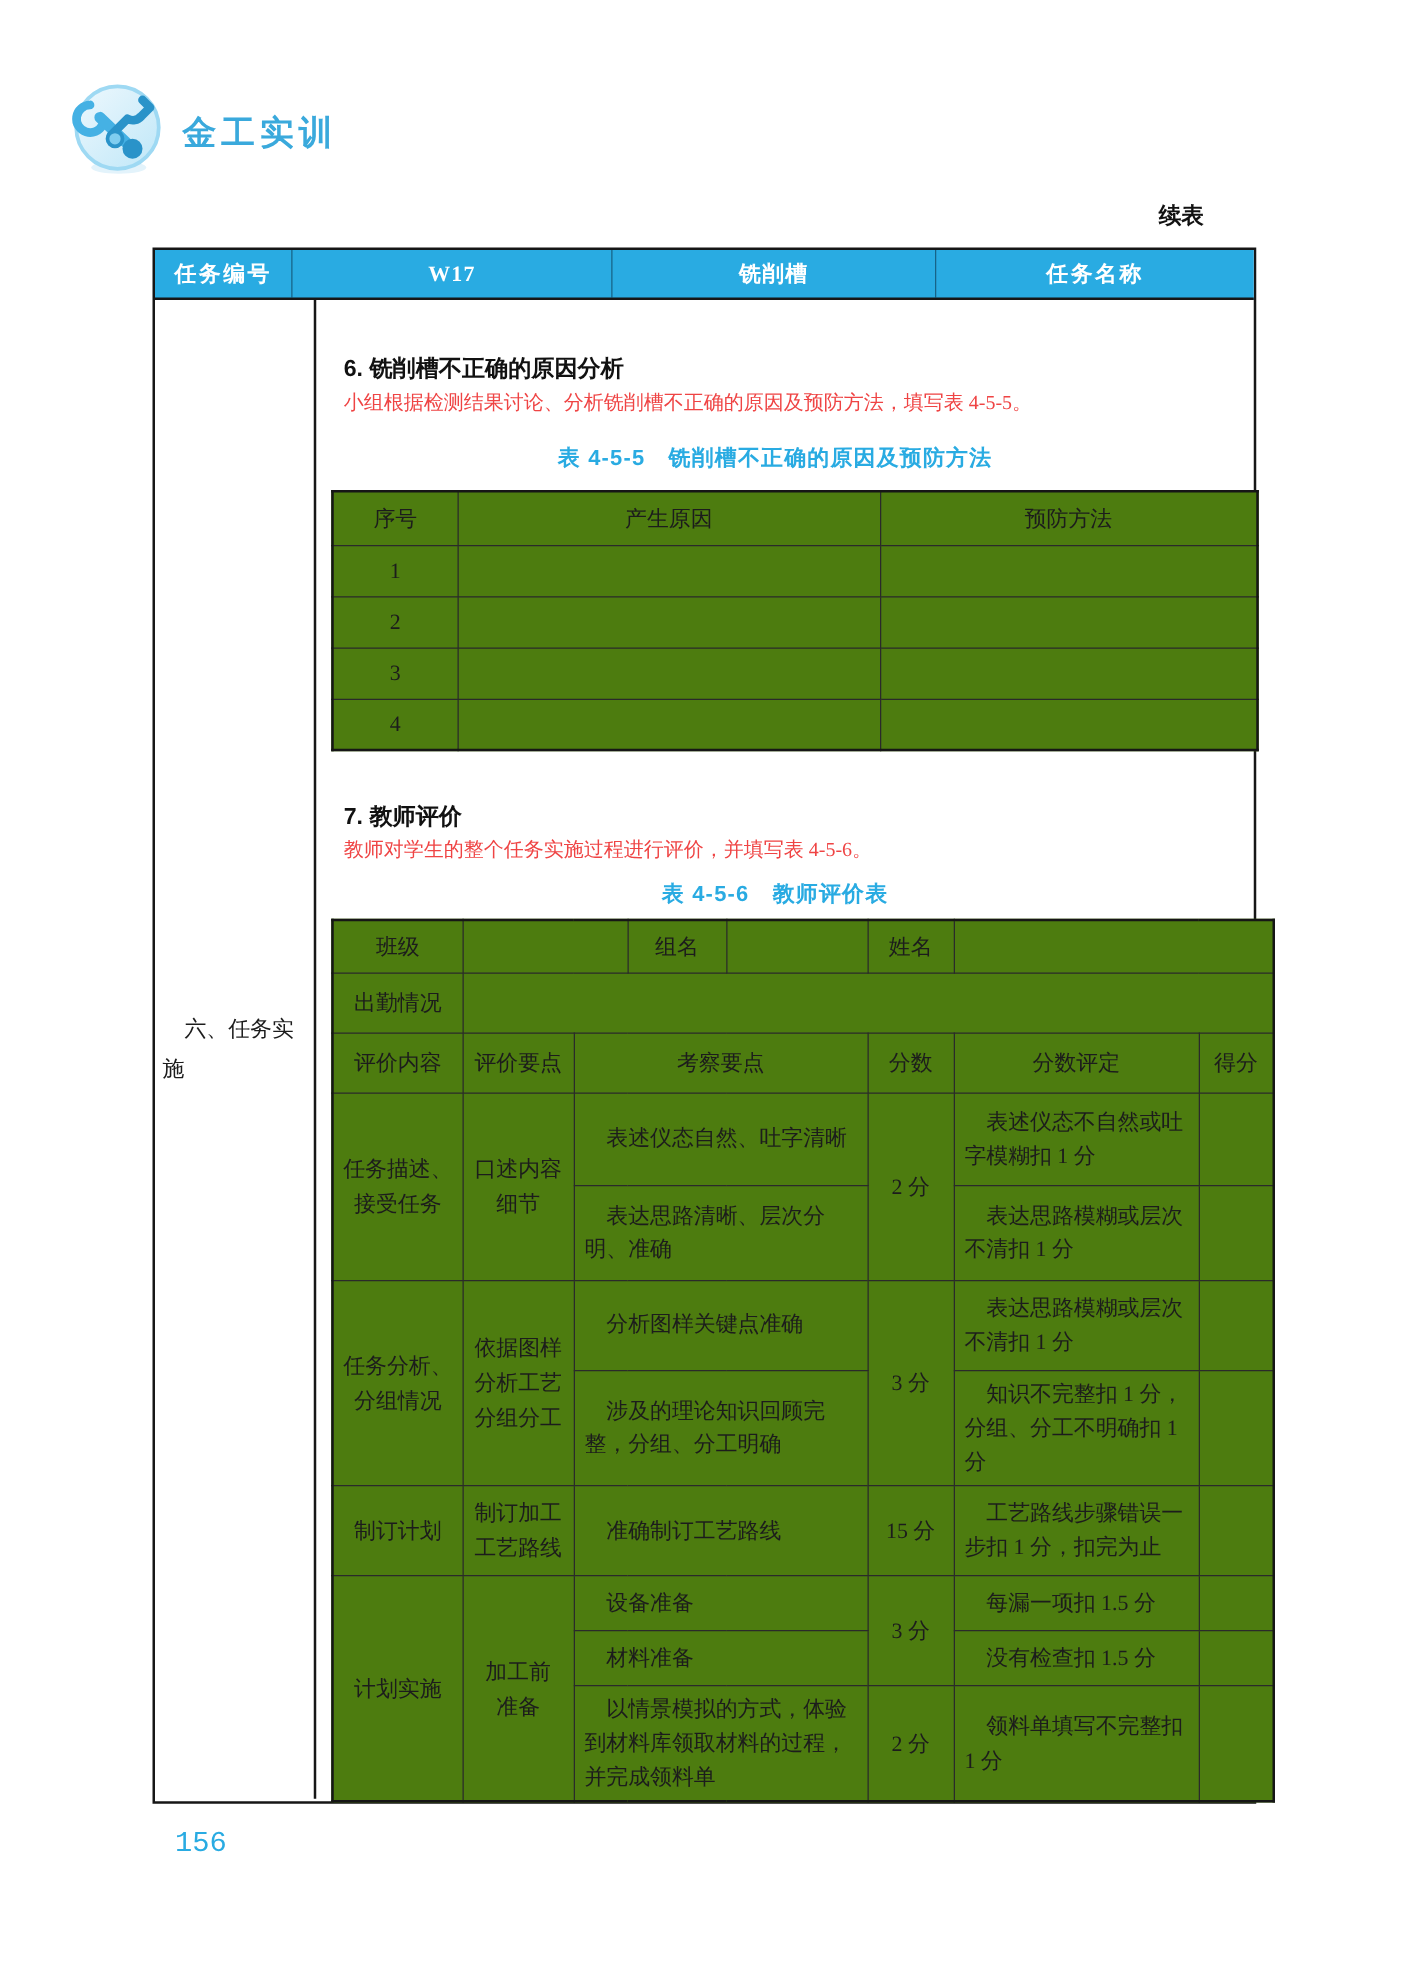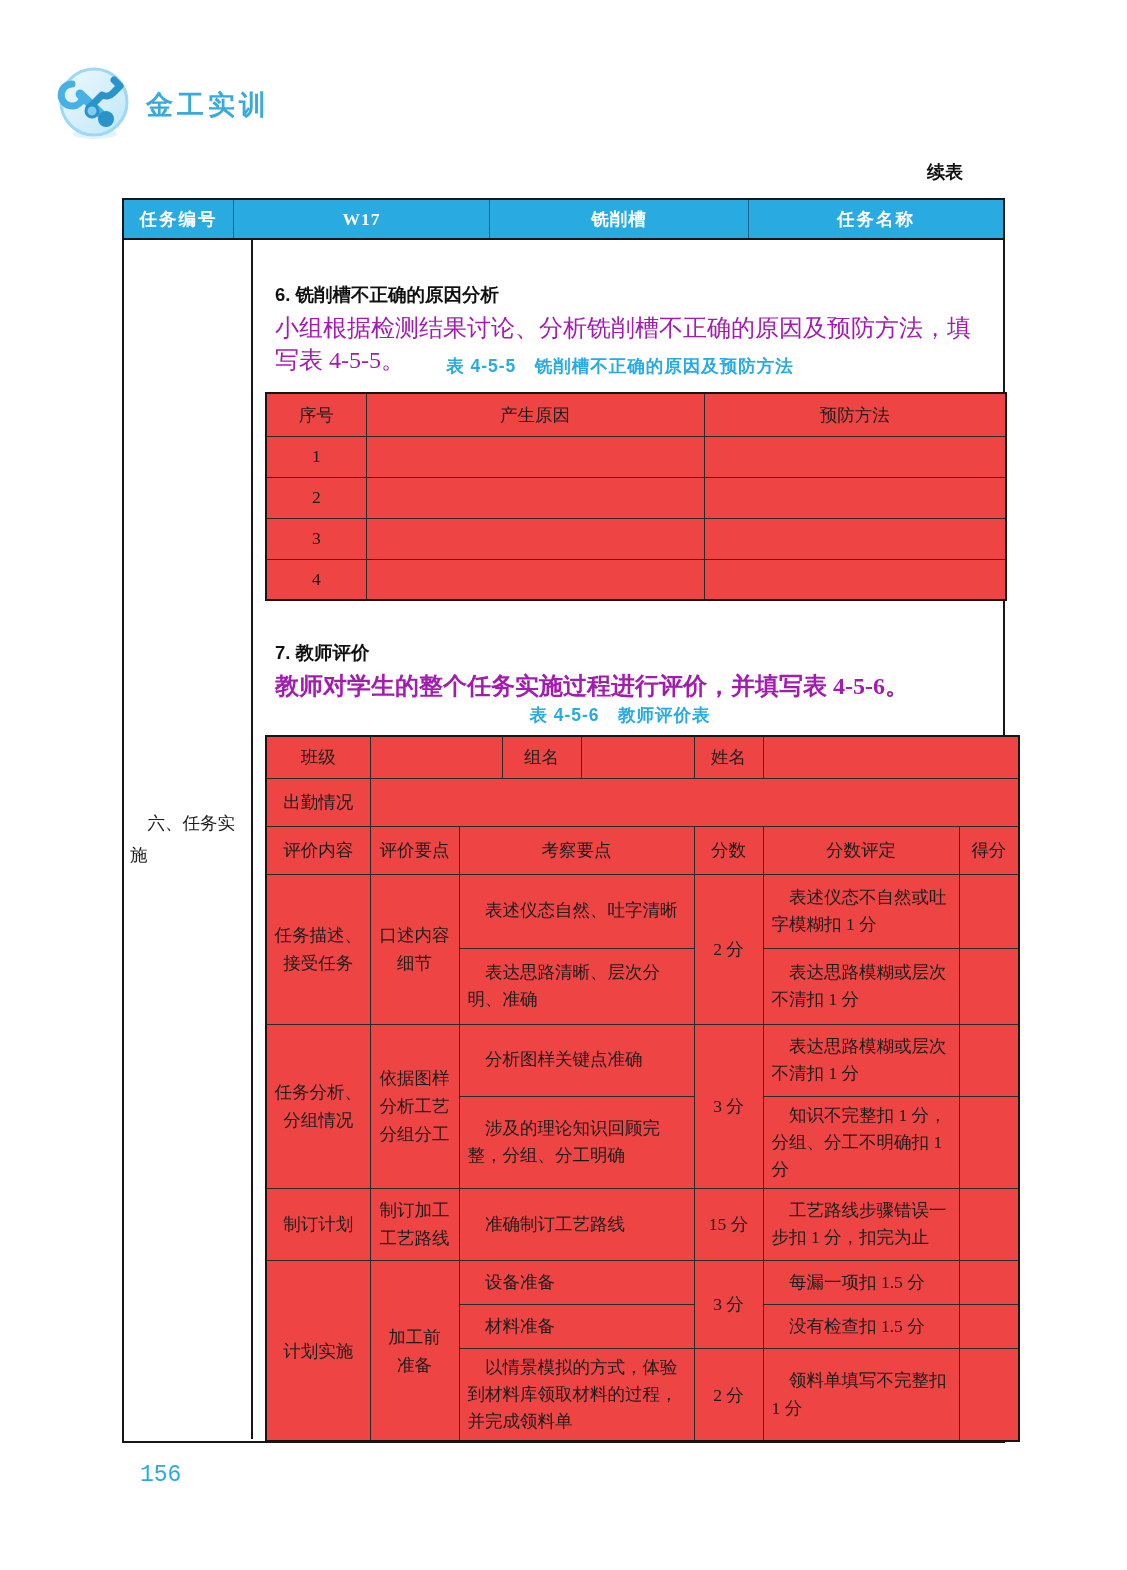--- a/index.html
+++ b/index.html
@@ -27,27 +27,27 @@
   .th-cell:last-child { border-right:none; }
   .th-c1 { width:110px; } .th-c2 { width:256px; } .th-c3 { width:254px; } .th-c4 { flex:1; }
   .serif-cell { font-family:"Liberation Serif","DejaVu Serif",serif; font-weight:bold; letter-spacing:1px; }
   .frame-body { display:flex; height:calc(100% - 42px); }
   .side-col { width:129px; border-right:2px solid #161616; display:flex; align-items:center; }
   .side-label { text-indent:1em; font-size:17.5px; line-height:1.8; padding:0 6px; }
   .main-col { flex:1; position:relative; }
   
   .sec-title { position:absolute; left:22px; font-family:"Liberation Sans","DejaVu Sans",sans-serif;
     font-weight:bold; font-size:18.5px; color:#111; }
-  .sec-body { position:absolute; left:22px; right:18px; font-size:24px; color:#a21caf; }
+  .sec-body { position:absolute; left:22px; right:18px; font-size:16px; color:#ef4444; }
   .tbl-caption { position:absolute; left:0; right:16px; text-align:center;
     font-family:"Liberation Sans","DejaVu Sans",sans-serif; font-weight:bold;
     font-size:17.5px; color:#29abe2; letter-spacing:1px; }
   
   table.t { border-collapse:collapse; position:absolute; table-layout:fixed;
-    border:2px solid #161616; background:#ef4444; }
+    border:2px solid #161616; background:#4d7c0f; }
   table.t td { border:1px solid #2a2a2a; font-size:17.5px; vertical-align:middle; }
   td.c { text-align:center; }
   td.insp, td.grade { text-align:left; text-indent:1em; padding:5px 8px; line-height:1.55; }
   .w90 { max-width:92px; margin:0 auto; line-height:1.6; }
   .w72 { max-width:74px; margin:0 auto; line-height:1.6; }
   .w58 { max-width:60px; margin:0 auto; line-height:1.6; }
   td.score { text-align:center; white-space:nowrap; }
   
   .page-num { position:absolute; left:140px; top:1462px;
     font-family:Liberation Mono, monospace; font-size:23px; color:#29abe2; }
@@ -130,21 +130,21 @@
           </tr>
           <tr style="height:41px;">
             <td class="c">4</td>
             <td></td>
                 <td></td>
           </tr>
         </tbody>
           </table>
 
         <div class="sec-title" style="top:400px;">7. 教师评价</div>
-        <div class="sec-body" style="top:430px;font-weight:bold;">教师对学生的整个任务实施过程进行评价，并填写表 4-5-6。</div>
+        <div class="sec-body" style="top:430px;">教师对学生的整个任务实施过程进行评价，并填写表 4-5-6。</div>
         <div class="tbl-caption" style="top:463px;">表 4-5-6　教师评价表</div>
 
         <table class="t" style="left:12px; top:495px; width:753px;">
           <colgroup>
             <col style="width:104px">
               <col style="width:89px">
               <col style="width:43px">
               <col style="width:79px">
             <col style="width:113px">
               <col style="width:69px">

